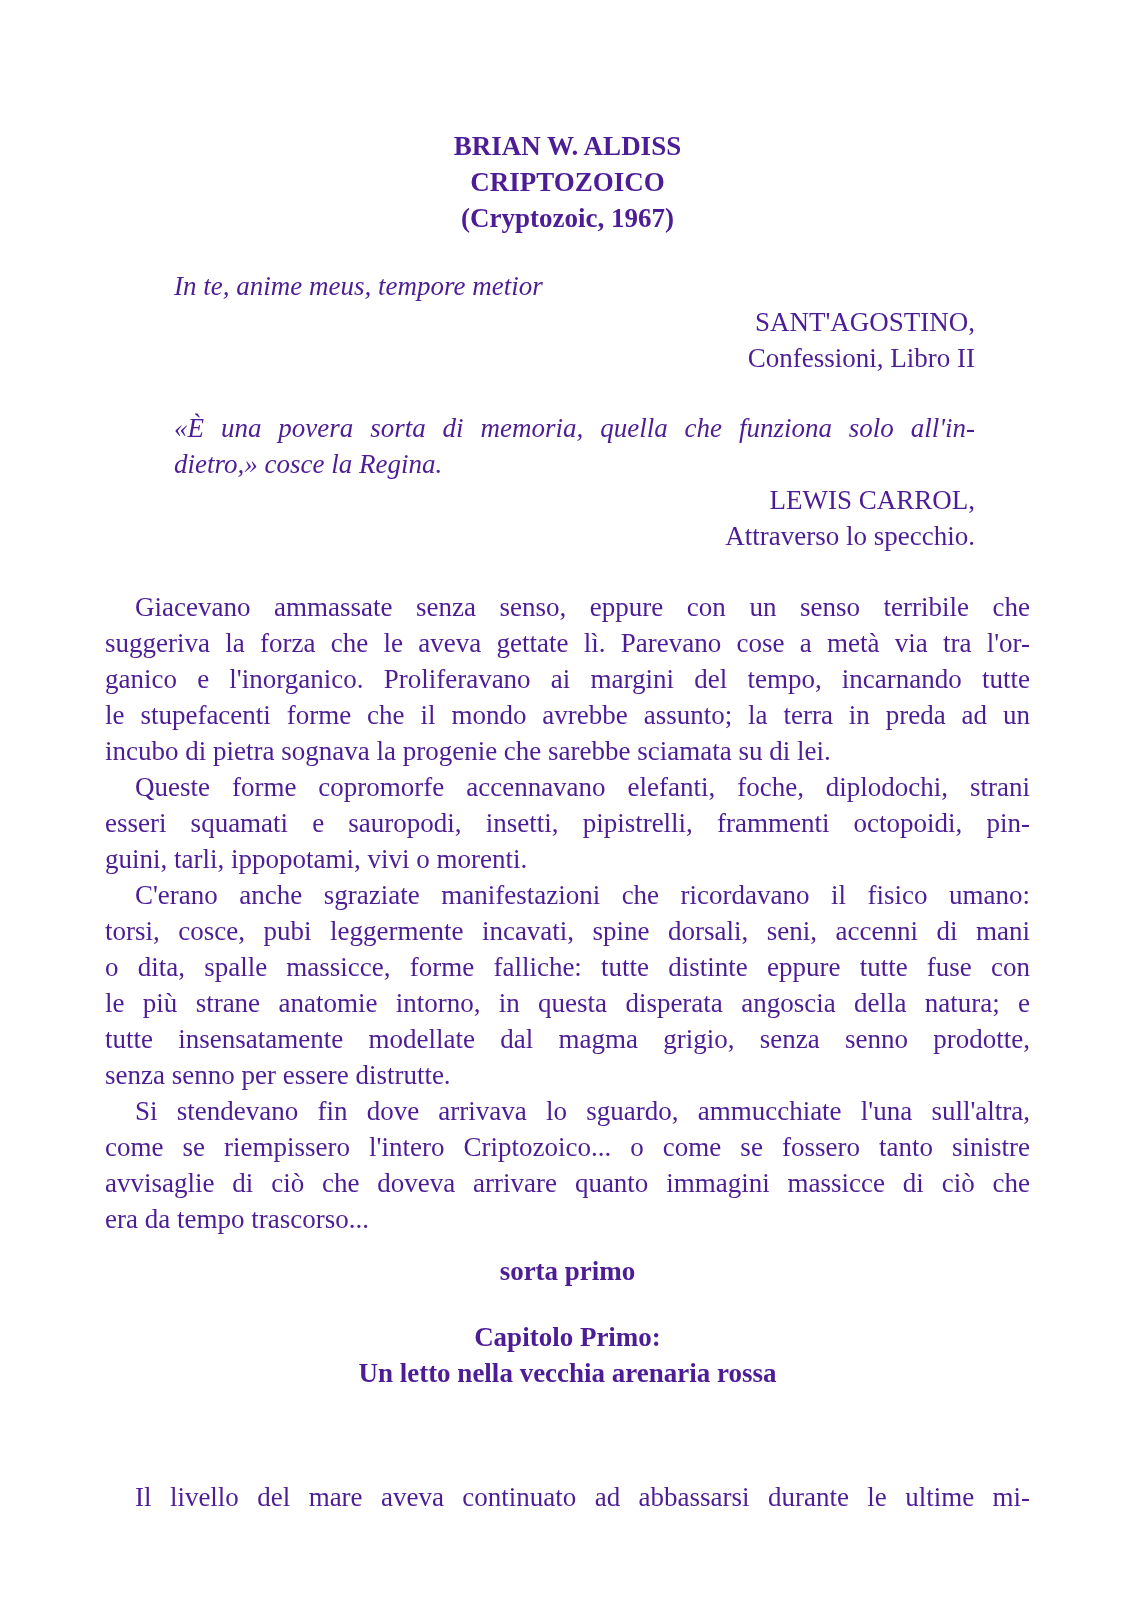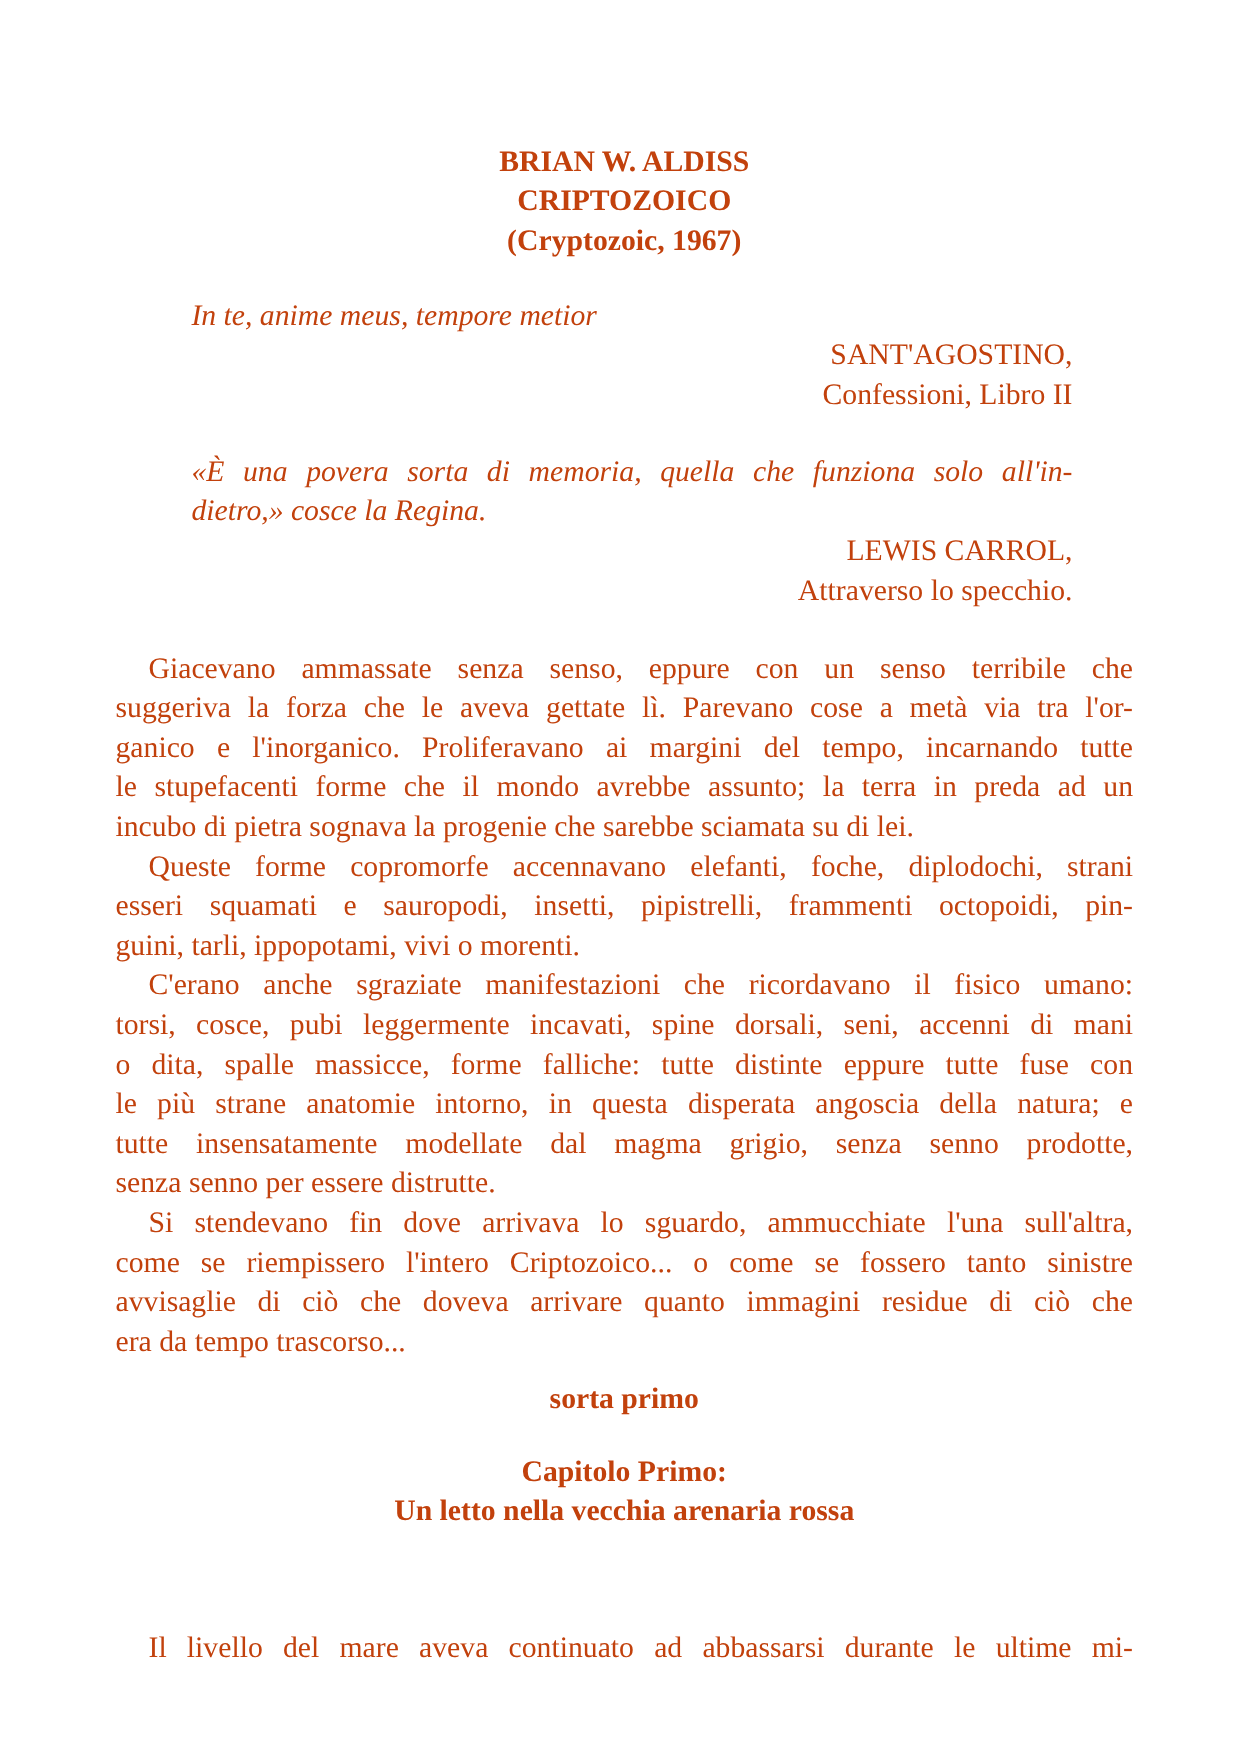--- a/index.html
+++ b/index.html
@@ -1,21 +1,21 @@
 <!DOCTYPE html>
 <html><head>
 <meta charset="utf-8">
 <style>
   html, body { margin: 0; padding: 0; background: #ffffff; }
   .page {
     position: relative;
     width: 1131px;
     height: 1600px;
     background: #ffffff;
-    color: #c2410c;
+    color: #4c1d95;
     font-family: "Liberation Serif", "DejaVu Serif", serif;
     font-size: 27px;
     line-height: 36px;
     overflow: hidden;
     box-sizing: border-box;
   }
   .content { padding: 128px 101px 0 105px; }
 
   
   .title-block { text-align: center; font-weight: bold; }
@@ -91,21 +91,21 @@
           <div class="line">C'erano anche sgraziate manifestazioni che ricordavano il fisico umano:</div>
           <div class="line">torsi, cosce, pubi leggermente incavati, spine dorsali, seni, accenni di mani</div>
           <div class="line">o dita, spalle massicce, forme falliche: tutte distinte eppure tutte fuse con</div>
           <div class="line">le più strane anatomie intorno, in questa disperata angoscia della natura; e</div>
           <div class="line">tutte insensatamente modellate dal magma grigio, senza senno prodotte,</div>
           <div class="line">senza senno per essere distrutte.</div>
         </div>
       <div class="para">
           <div class="line">Si stendevano fin dove arrivava lo sguardo, ammucchiate l'una sull'altra,</div>
           <div class="line">come se riempissero l'intero Criptozoico... o come se fossero tanto sinistre</div>
-          <div class="line">avvisaglie di ciò che doveva arrivare quanto immagini residue di ciò che</div>
+          <div class="line">avvisaglie di ciò che doveva arrivare quanto immagini massicce di ciò che</div>
           <div class="line">era da tempo trascorso...</div>
         </div>
     </section>
 
     <div class="section-heading">sorta primo</div>
 
     <div class="chapter-heading">
         <div class="line">Capitolo Primo:</div>
         <div class="line">Un letto nella vecchia arenaria rossa</div>
       </div>

